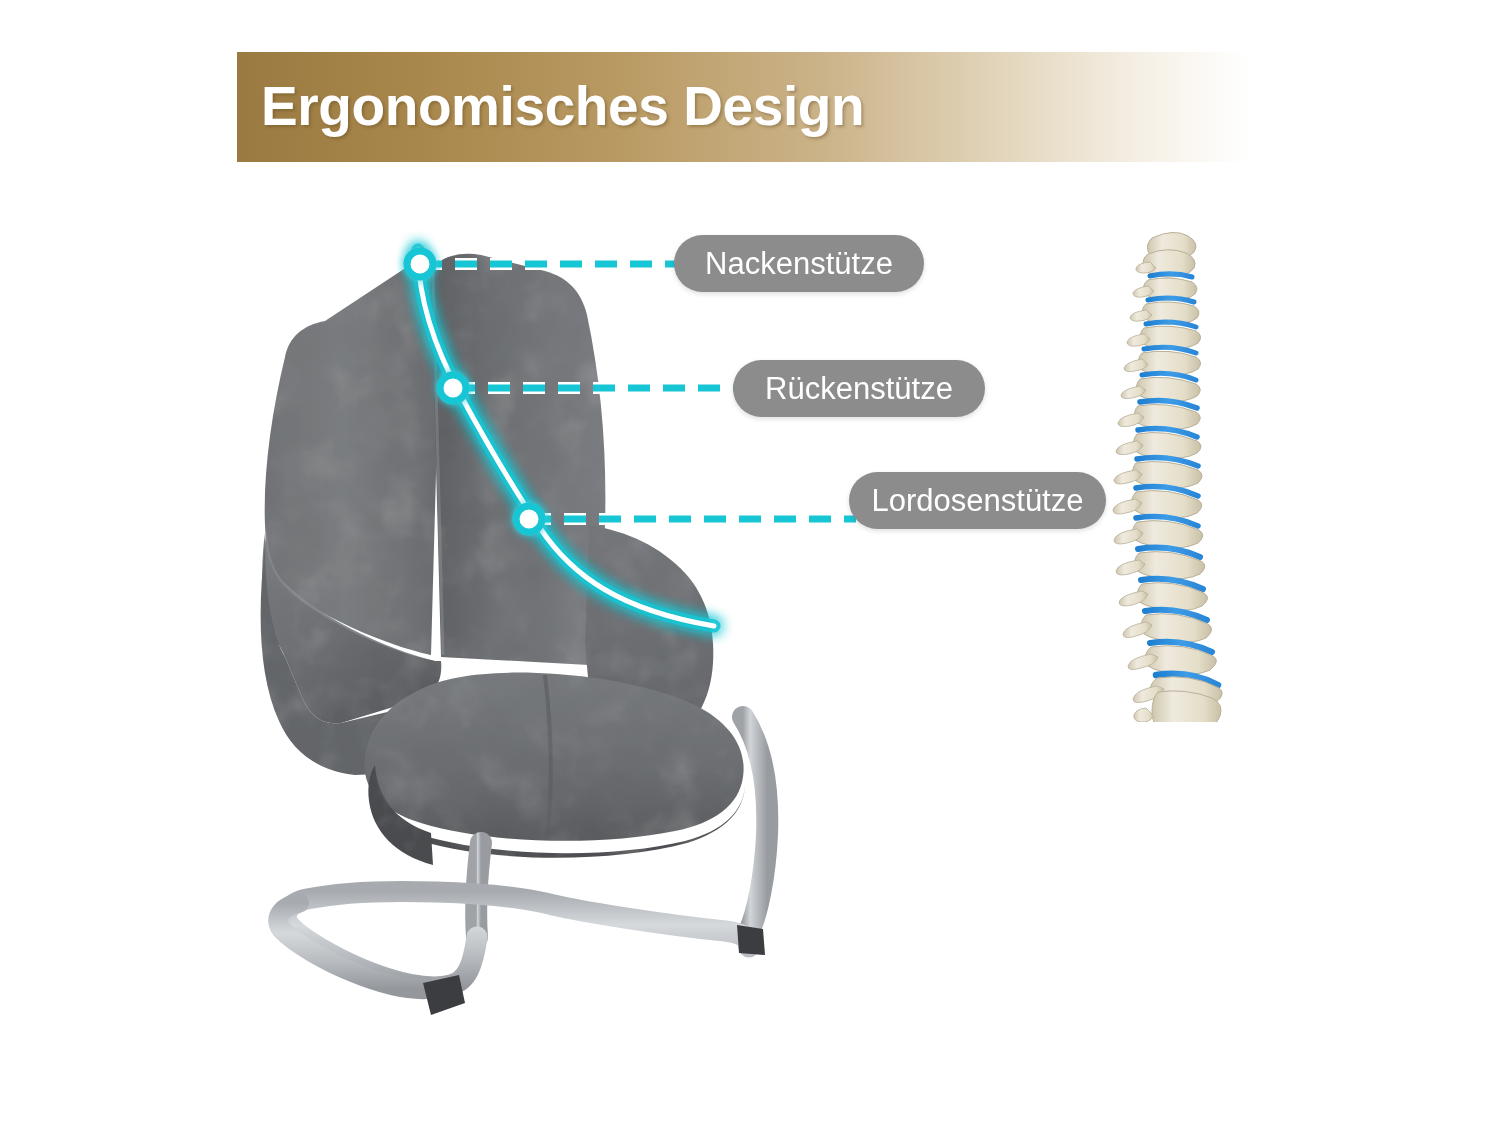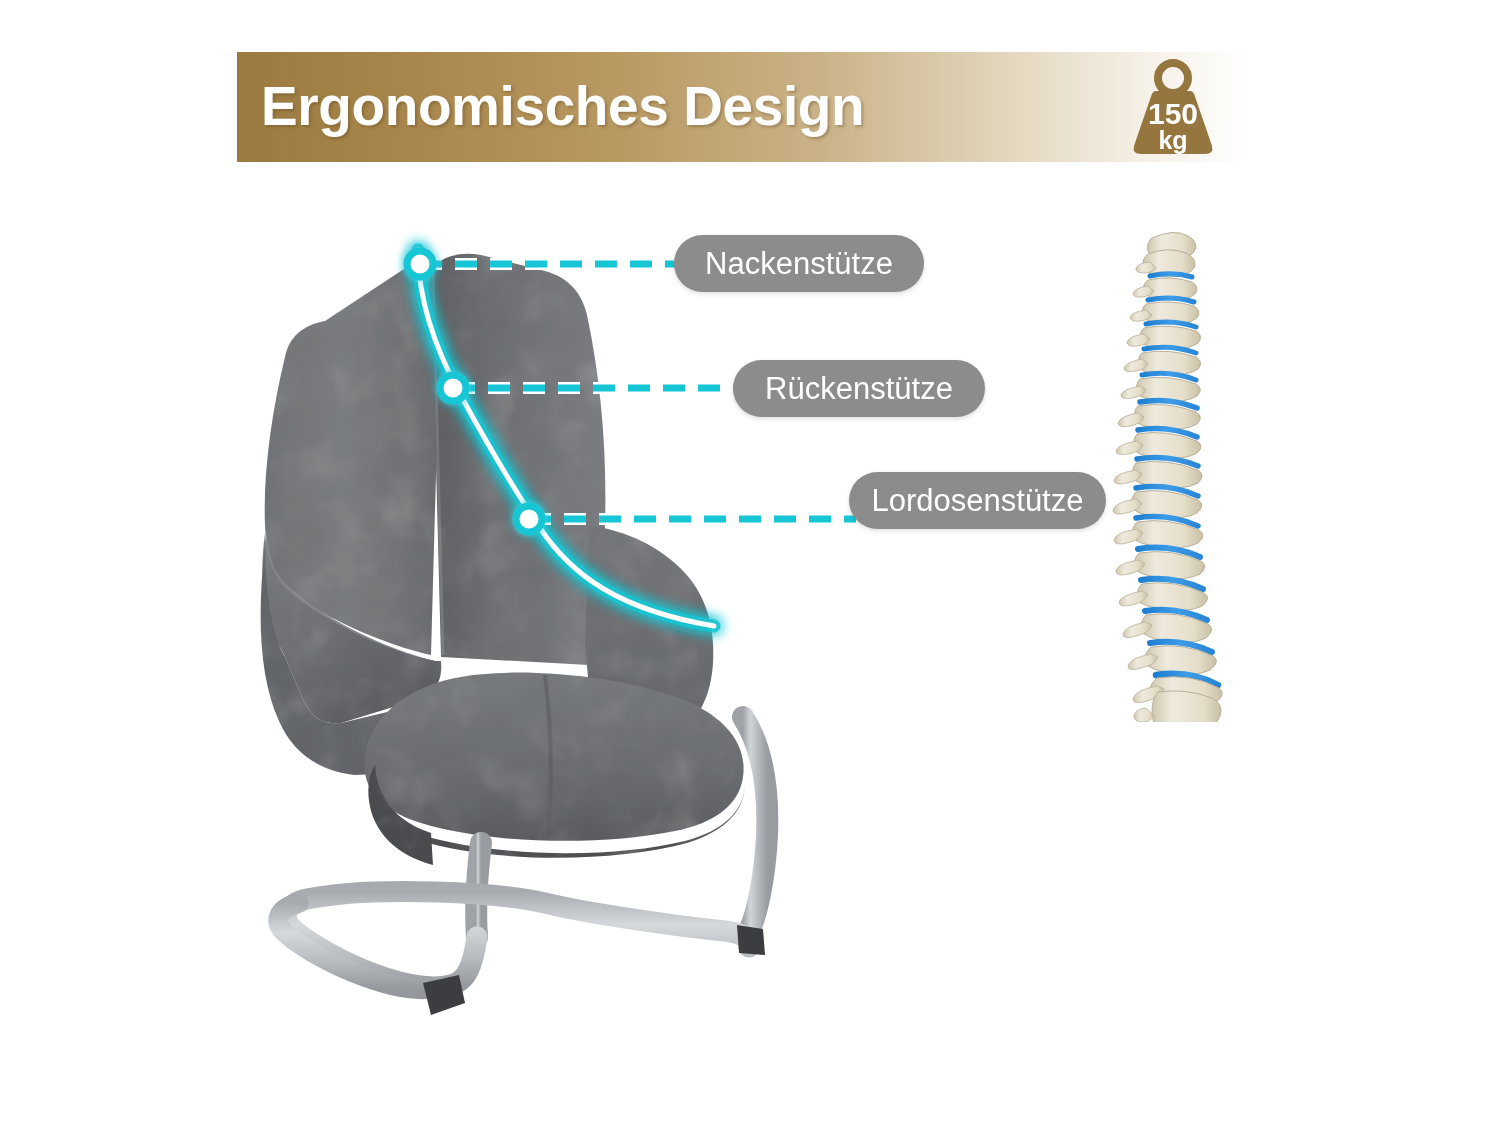--- a/index.html
+++ b/index.html
@@ -110,30 +110,20 @@
   #callout-pill-lumbar { left: 849px; top: 472px; width: 257px; height: 57px; }
 </style>
 </head>
 <body>
 
 <div id="stage">
 
   <div id="header-banner"></div>
   <div id="page-title">Ergonomisches Design</div>
 
-  <div id="weight-badge">
-    <svg width="94" height="100" viewBox="0 0 94 100">
-
-      <circle cx="47" cy="20" r="15" fill="none" stroke="#96763f" stroke-width="8"></circle>
-
-      <path d="M30 33 Q27 33 25.5 37 L8 88 Q6 96 15 96 L79 96 Q88 96 86 88 L68.5 37 Q67 33 64 33 Z" fill="#96763f"></path>
-      <text x="47" y="66" text-anchor="middle" font-family="'Liberation Sans', sans-serif" font-size="30" font-weight="bold" fill="#ffffff">150</text>
-      <text x="47" y="91" text-anchor="middle" font-family="'Liberation Sans', sans-serif" font-size="25" font-weight="bold" fill="#ffffff">kg</text>
-    </svg>
-  </div>
 
   <div id="chair-figure">
     <svg width="620" height="830" viewBox="0 0 620 830">
       <defs>
         <linearGradient id="gBackLeft" x1="0" y1="0" x2="1" y2="0">
           <stop offset="0%" stop-color="#727477"></stop>
           <stop offset="45%" stop-color="#7b7d80"></stop>
           <stop offset="100%" stop-color="#6a6c6f"></stop>
         </linearGradient>
         <linearGradient id="gBackRight" x1="0" y1="0" x2="1" y2="0">

